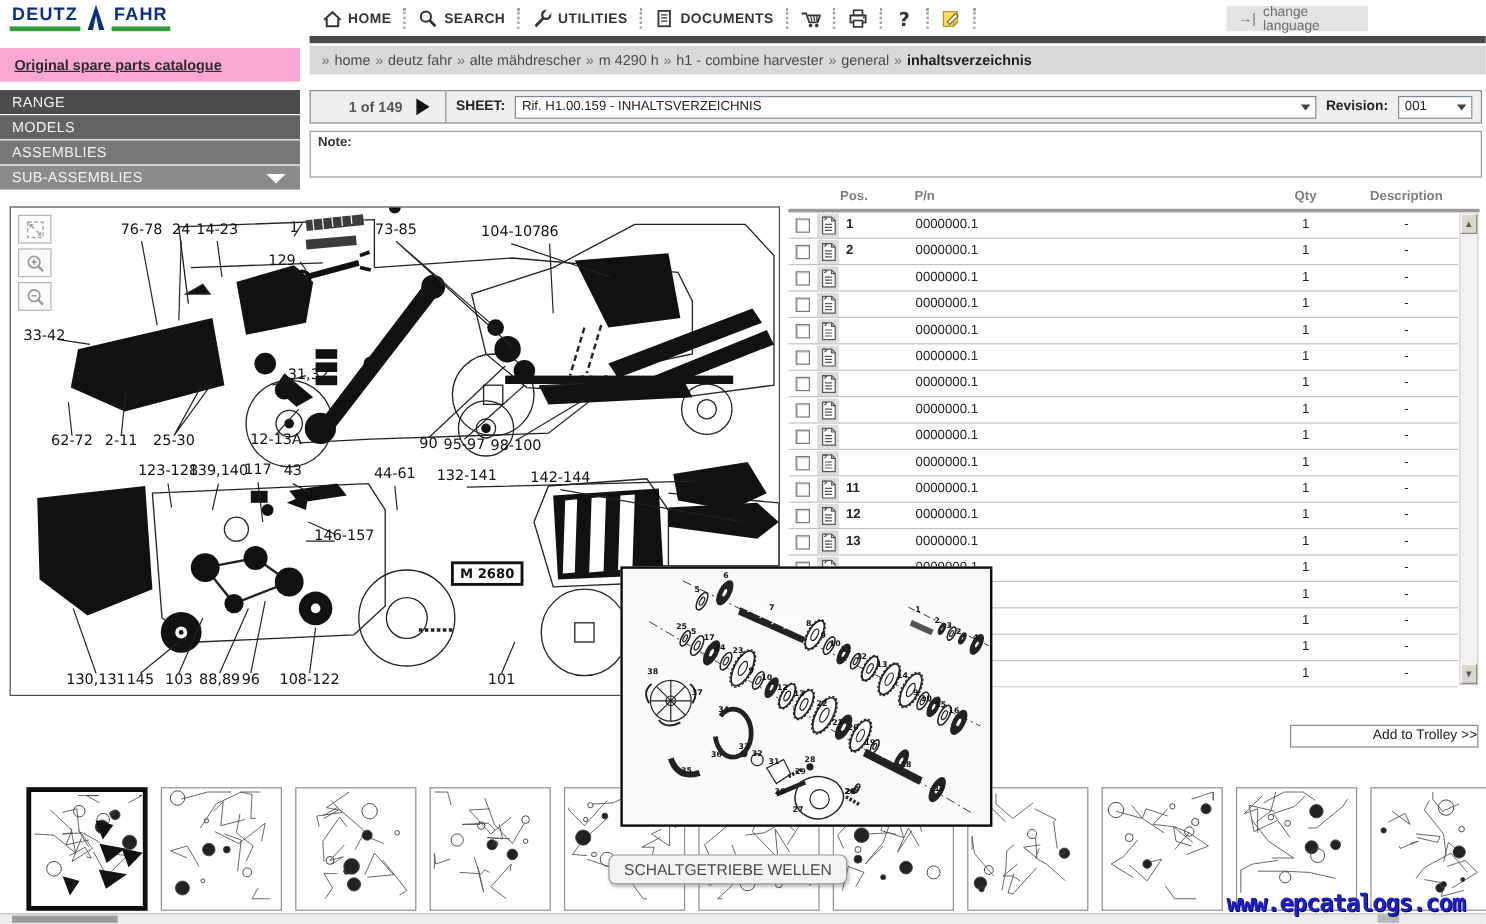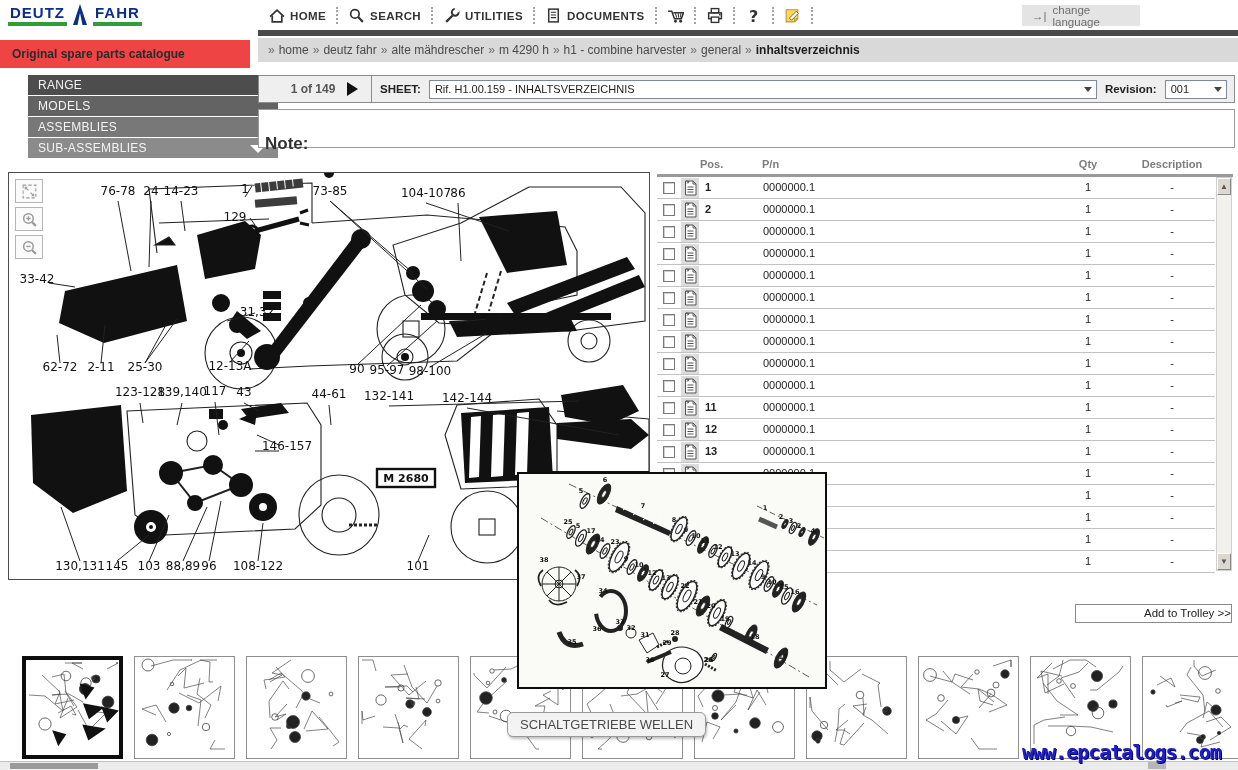--- a/index.html
+++ b/index.html
@@ -15,23 +15,23 @@
   .nav-item { display:flex; align-items:center; gap:5px; padding:0 10px; cursor:pointer; }
   .nav-item span.lbl { font-size:11.5px; font-weight:bold; color:#333; letter-spacing:.4px; }
   .nav-sep { width:0; height:17px; border-left:2px dotted #a2a2a2; }
   .icon16 { width:17px; height:17px; display:block; }
   #lang-btn { position:absolute; left:1022px; top:5px; height:21px; padding:2px 10px;
               background:#e4e4e4; color:#6e6e6e; font-size:11.5px; display:flex; gap:6px;
               align-items:center; cursor:pointer; }
   #darkbar { position:absolute; left:258px; top:30px; width:980px; height:6px; background:#4a4a4a; }
 
   
-  #side-header { position:absolute; left:0; top:40px; width:250px; height:28px; background:#ef4444;
-                 font-size:12px; font-weight:bold; color:#2b2b2b; padding:7px 0 0 12px; }
-  #menu { position:absolute; left:0; top:75px; width:250px;margin-left:28px; }
+  #side-header { position:absolute; left:0; top:40px; width:250px; height:28px; background:#f9a8d4;
+                 font-size:12px; font-weight:bold; color:#2b2b2b; padding:7px 0 0 12px;text-decoration:underline; }
+  #menu { position:absolute; left:0; top:75px; width:250px; }
   .menu-item { height:20px; margin-bottom:1px; color:#f4f4f4; font-size:12px;
                padding:3px 10px 0 10px; position:relative; cursor:pointer; letter-spacing:.3px; }
   .menu-item .tri { position:absolute; right:12px; top:7px; width:0; height:0;
                     border-left:8px solid transparent; border-right:8px solid transparent;
                     border-top:8px solid #fff; display:none; }
   .menu-item:nth-child(1){ background:#4d4d4d; }
   .menu-item:nth-child(2){ background:#636363; }
   .menu-item:nth-child(3){ background:#787878; }
   .menu-item:nth-child(4){ background:#8b8b8b; }
   .menu-item:nth-child(4) .tri { display:block; }
@@ -54,21 +54,21 @@
   .combo { background:#fff; border:1px solid #7f8a99; height:19px; display:flex; align-items:center;
            justify-content:space-between; padding:0 4px 0 5px; font-size:11px; color:#222; cursor:pointer; }
   .combo .dd { width:0; height:0; border-left:4px solid transparent; border-right:4px solid transparent;
                border-top:5px solid #444; margin-left:6px; }
   #sheet-combo { width:668px; }
   #rev-combo { width:62px; margin-right:4px; }
 
   
   #notebox { position:absolute; left:258px; top:109px; width:977px; height:39px; background:#fff;
              border:1px solid #9a9a9a; }
-  #notebox .nlabel { font-size:17px; font-weight:bold; color:#333; padding:3px 0 0 6px;margin-top:21px; }
+  #notebox .nlabel { font-size:11px; font-weight:bold; color:#333; padding:3px 0 0 6px; }
 
   
   #diagram { position:absolute; left:8px; top:172px; width:642px; height:408px; background:#fff;
              border:1px solid #4d4d4d; }
   #dtools { position:absolute; left:6px; top:6px; width:28px; z-index:5; }
   .dtool { width:28px; height:24px; background:#fbfbfb; border:1px solid #b5b5b5; margin-bottom:4px;
            display:flex; align-items:center; justify-content:center; cursor:pointer; }
   #dsvg { position:absolute; left:0; top:0; }
 
   

